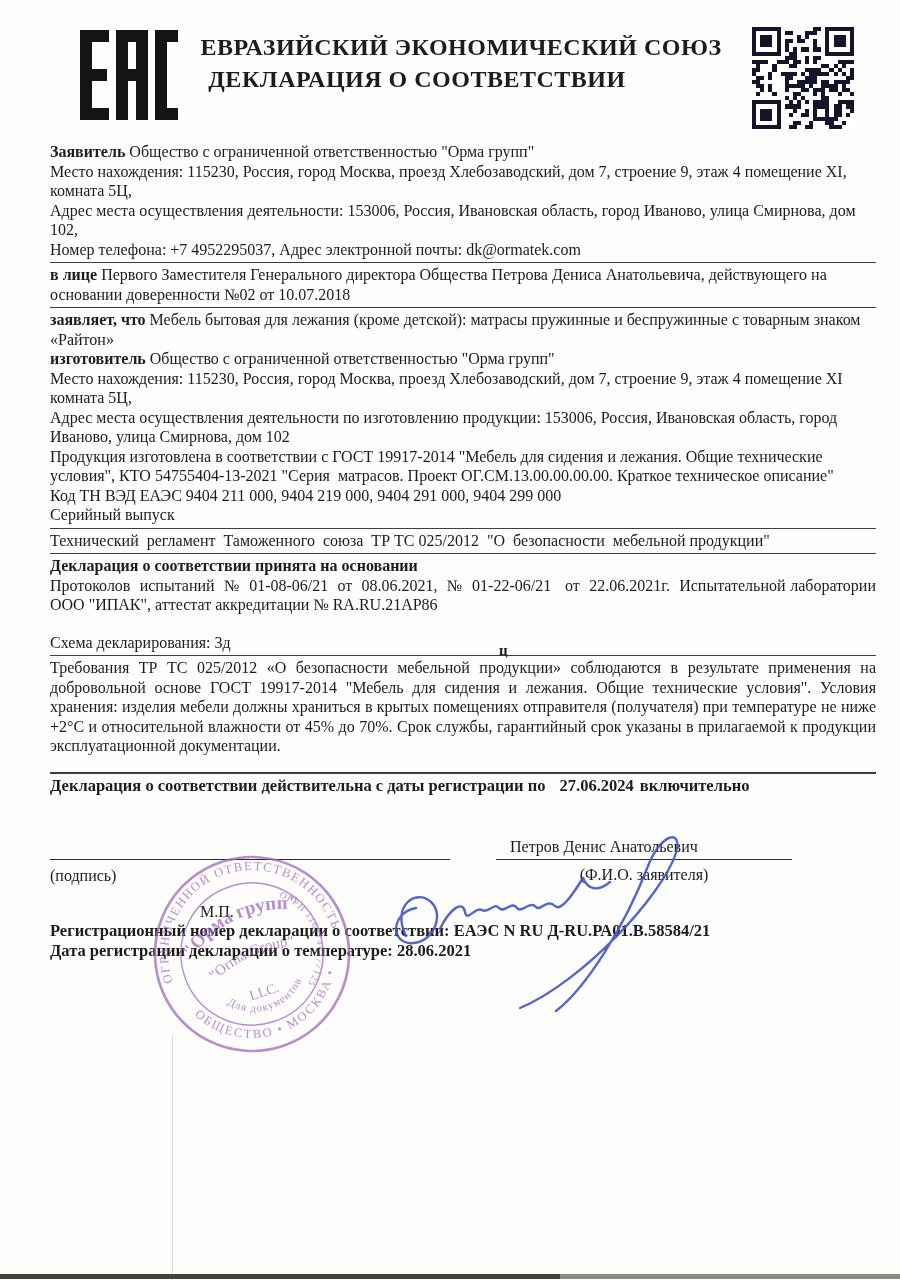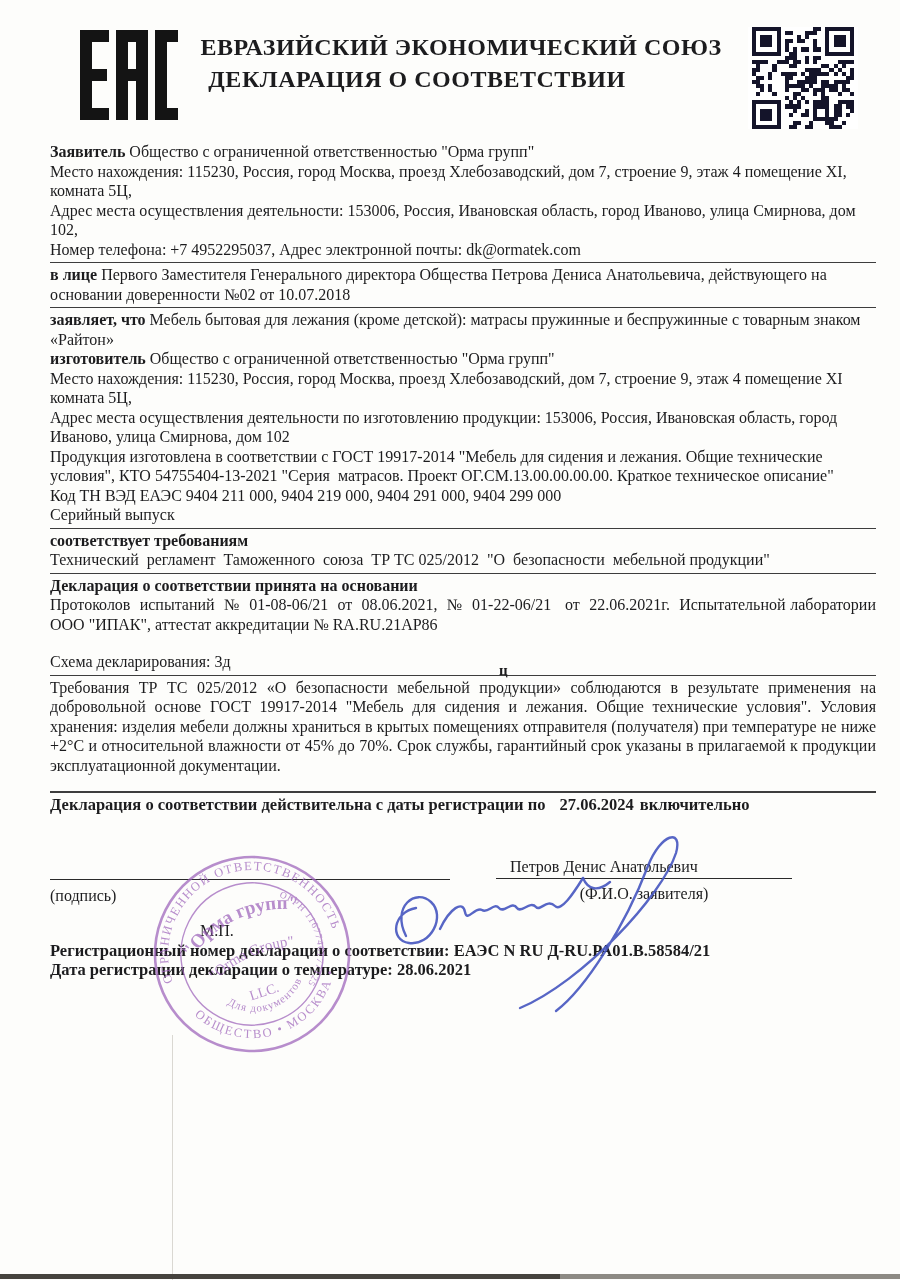--- a/index.html
+++ b/index.html
@@ -395,21 +395,20 @@
     <p><b>заявляет, что</b><span> Мебель бытовая для лежания (кроме детской): матрасы пружинные и беспружинные с товарным знаком «Райтон»</span></p>
     <p><b>изготовитель</b><span> Общество с ограниченной ответственностью "Орма групп"</span></p>
     <p>Место нахождения: 115230, Россия, город Москва, проезд Хлебозаводский, дом 7, строение 9, этаж 4 помещение XI комната 5Ц,</p>
     <p>Адрес места осуществления деятельности по изготовлению продукции: 153006, Россия, Ивановская область, город Иваново, улица Смирнова, дом 102</p>
     <p>Продукция изготовлена в соответствии с ГОСТ 19917-2014 "Мебель для сидения и лежания. Общие технические условия", КТО 54755404-13-2021 "Серия  матрасов. Проект ОГ.СМ.13.00.00.00.00. Краткое техническое описание"</p>
     <p>Код ТН ВЭД ЕАЭС 9404 211 000, 9404 219 000, 9404 291 000, 9404 299 000</p>
     <p>Серийный выпуск</p>
 
     <div class="rule"></div>
 
-    <p><b>соответствует требованиям</b></p>
     <p class="j">Технический  регламент  Таможенного  союза  ТР ТС 025/2012  "О  безопасности  мебельной продукции"</p>
 
     <div class="rule"></div>
 
     <p><b>Декларация о соответствии принята на основании</b></p>
     <p class="j">Протоколов  испытаний  №  01-08-06/21  от  08.06.2021,  №  01-22-06/21   от  22.06.2021г.  Испытательной лаборатории ООО "ИПАК", аттестат аккредитации № RA.RU.21АР86</p>
 
     <div class="gap-sm"></div>
 
     <p>Схема декларирования: 3д</p>

